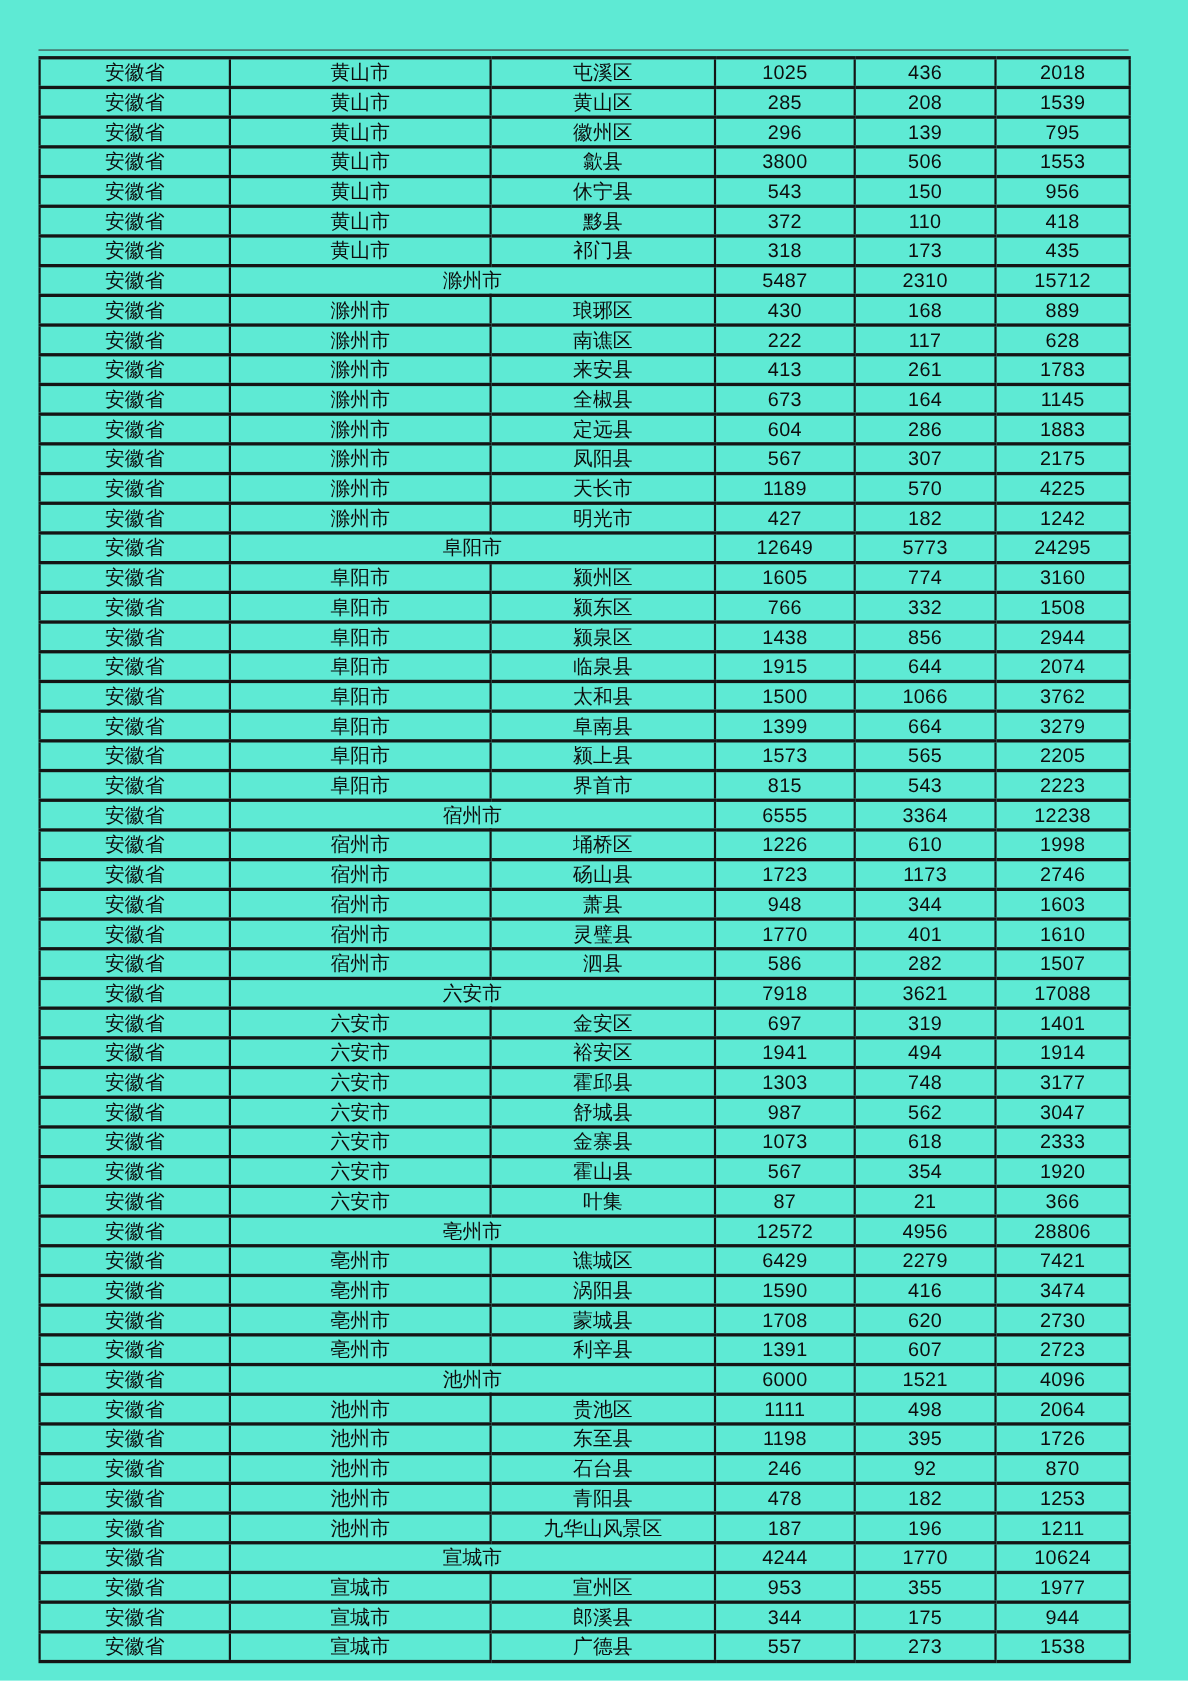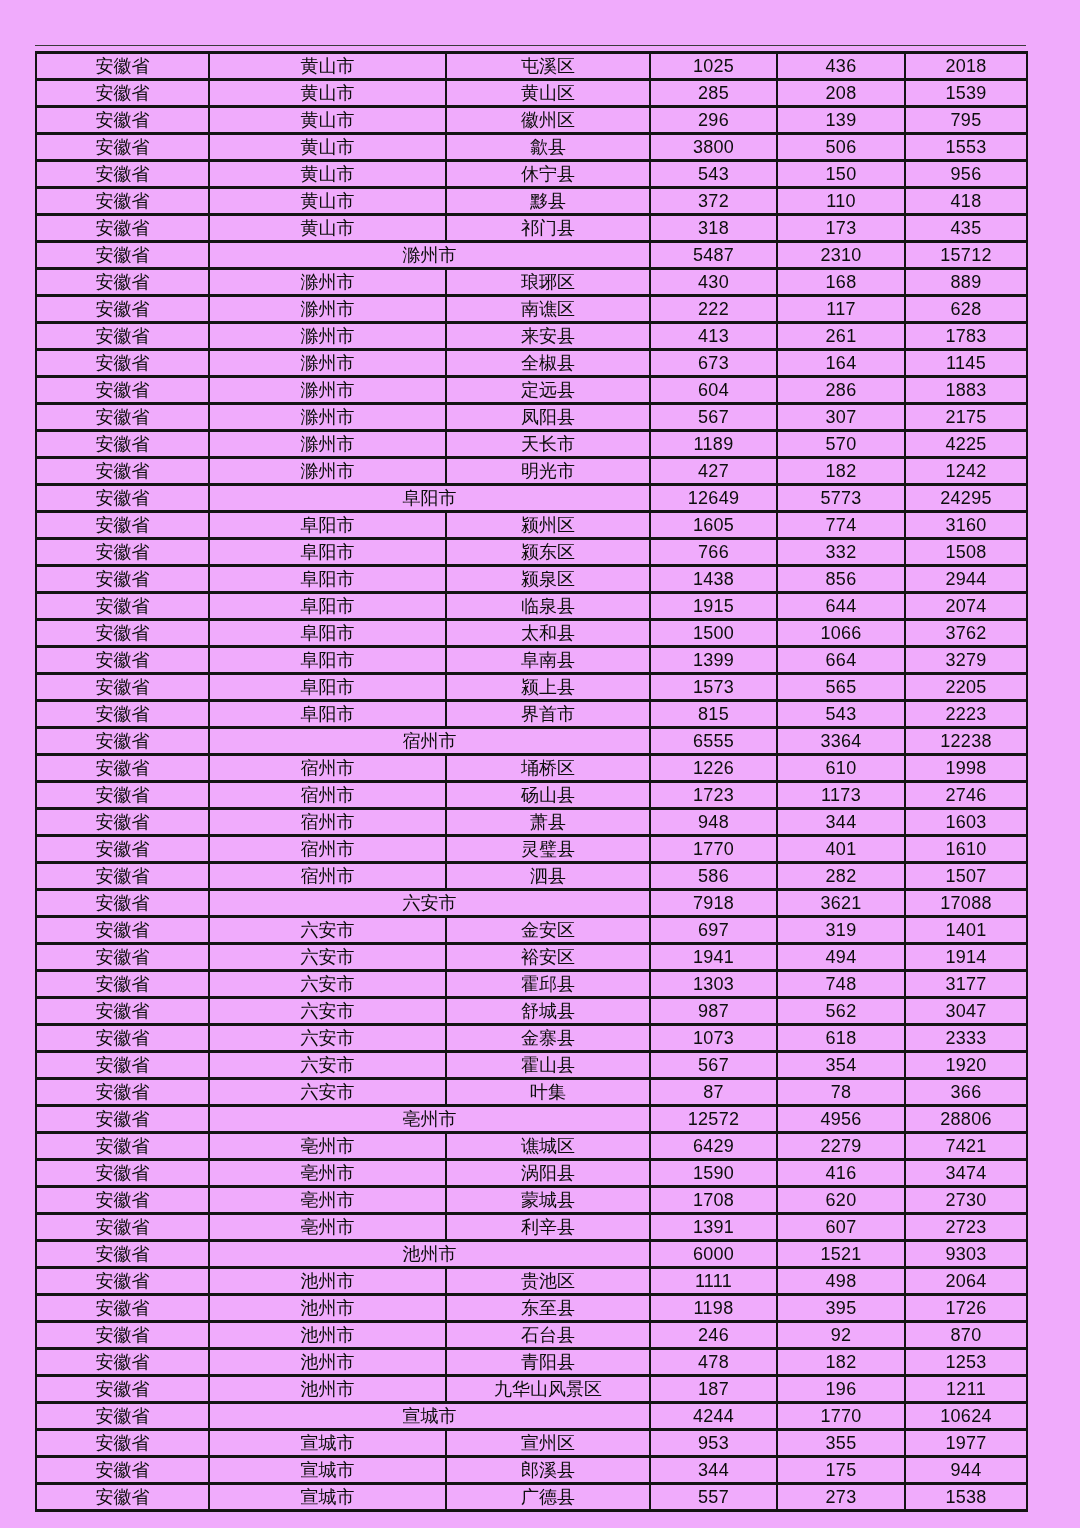--- a/index.html
+++ b/index.html
@@ -4,21 +4,21 @@
 <style>
   html, body {
     margin: 0;
     padding: 0;
     background: #ffffff;
   }
   .page {
     position: relative;
     width: 1080px;
     height: 1528px;
-    background: #f0abfc;
+    background: #5eead4;
     overflow: hidden;
     font-family: "Liberation Sans", sans-serif;
   }
   .top-rule {
     position: absolute;
     left: 35px;
     top: 45px;
     width: 991px;
     height: 1px;
     background: #3a3a3a;
@@ -366,21 +366,21 @@
           <td class="c-dist">霍山县</td>
           <td class="c-num">567</td>
           <td class="c-num">354</td>
           <td class="c-num">1920</td>
         </tr>
         <tr>
           <td class="c-prov">安徽省</td>
           <td class="c-city">六安市</td>
           <td class="c-dist">叶集</td>
           <td class="c-num">87</td>
-          <td class="c-num">78</td>
+          <td class="c-num">21</td>
           <td class="c-num">366</td>
         </tr>
         <tr>
           <td class="c-prov">安徽省</td>
           <td class="c-city" colspan="2">亳州市</td>
           <td class="c-num">12572</td>
           <td class="c-num">4956</td>
           <td class="c-num">28806</td>
         </tr>
         <tr>
@@ -413,21 +413,21 @@
           <td class="c-dist">利辛县</td>
           <td class="c-num">1391</td>
           <td class="c-num">607</td>
           <td class="c-num">2723</td>
         </tr>
         <tr>
           <td class="c-prov">安徽省</td>
           <td class="c-city" colspan="2">池州市</td>
           <td class="c-num">6000</td>
           <td class="c-num">1521</td>
-          <td class="c-num">9303</td>
+          <td class="c-num">4096</td>
         </tr>
         <tr>
           <td class="c-prov">安徽省</td>
           <td class="c-city">池州市</td>
           <td class="c-dist">贵池区</td>
           <td class="c-num">1111</td>
           <td class="c-num">498</td>
           <td class="c-num">2064</td>
         </tr>
         <tr>

